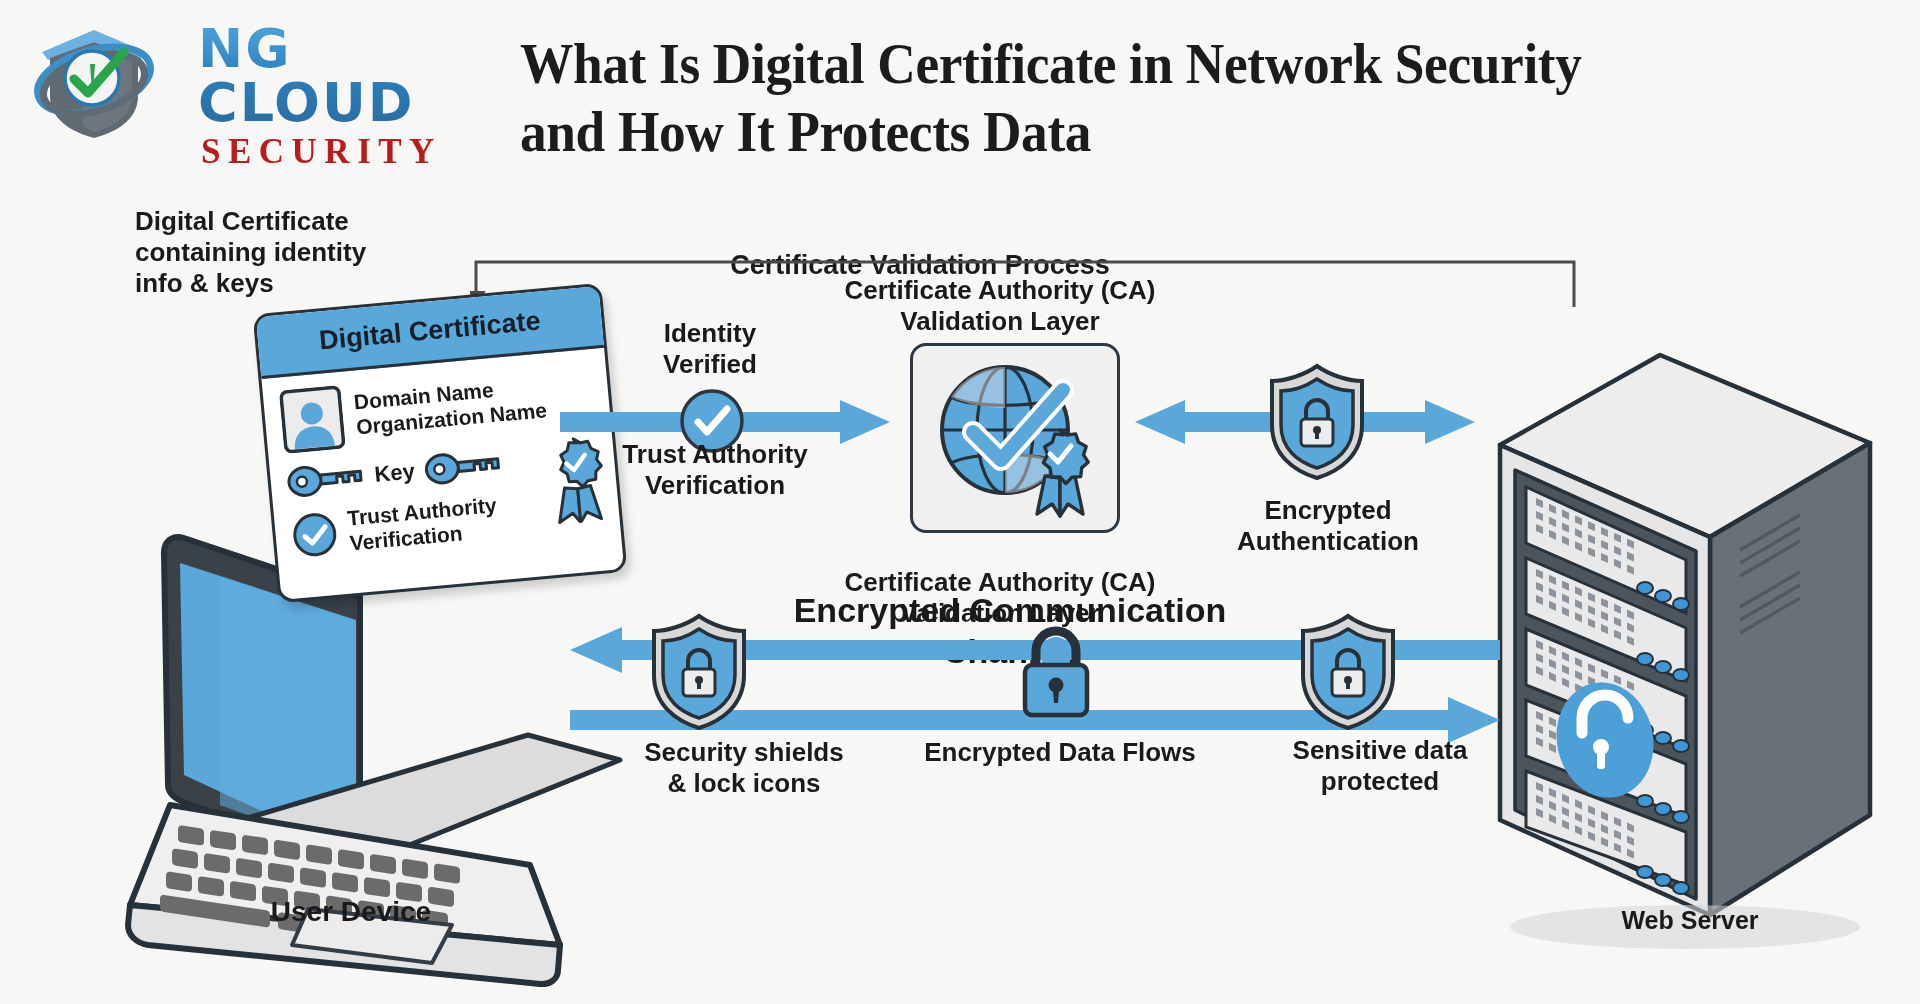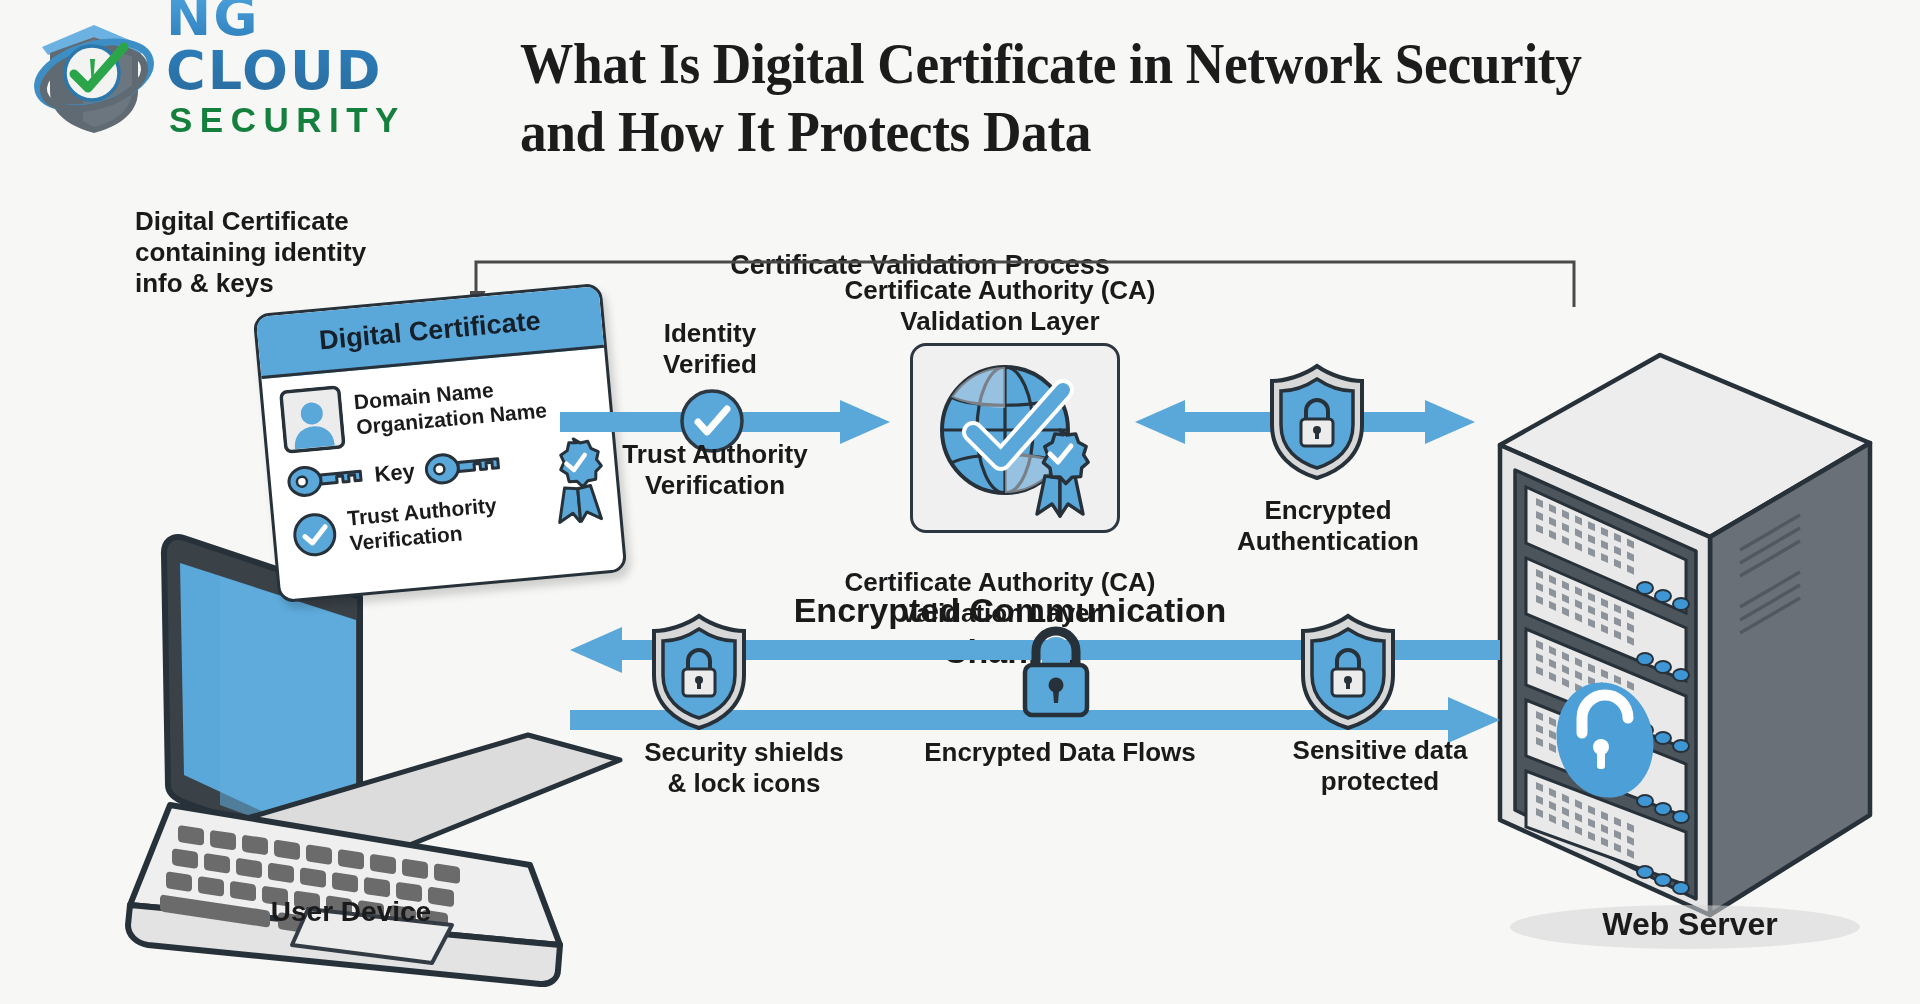--- a/index.html
+++ b/index.html
@@ -6,32 +6,32 @@
   html, body {
     width: 1920px; height: 1004px;
     background: #f7f7f5;
     font-family: "Liberation Sans", sans-serif;
     overflow: hidden;
   }
   #root { position: relative; width: 1920px; height: 1004px; background: #f7f7f5; }
 
   
   #header { position: absolute; left: 0; top: 0; width: 1920px; height: 195px; }
-  #logo-wrap { position: absolute; left: 28px; top: 7px; width: 450px; height: 130px; display: flex; align-items: flex-end; }
+  #logo-wrap { position: absolute; left: 28px; top: 22px; width: 450px; height: 130px; display: flex; align-items: flex-start; gap: 32px; }
   #logo-mark { width: 132px; height: 120px; flex: none; }
   #logo-text { margin-left: 6px; display: flex; flex-direction: column; line-height: 1; }
   #logo-primary {
     font-size: 54px; font-weight: 700; letter-spacing: 2px;
     background: linear-gradient(180deg, #4da3dd 0%, #2c7cb8 55%, #2a6c9e 100%);
     -webkit-background-clip: text; background-clip: text; color: transparent;
     font-family: "DejaVu Sans", sans-serif;
   }
   #logo-secondary {
-    font-size: 35px; font-weight: 700; letter-spacing: 7.5px; color: #15803d;
-    margin-top: 4px; margin-left: 3px; font-family: Liberation Sans, sans-serif;
+    font-size: 35px; font-weight: 700; letter-spacing: 7.5px; color: #b91c1c;
+    margin-top: 4px; margin-left: 3px; font-family: Liberation Serif, serif;
   }
   #page-title {
     position: absolute; left: 520px; top: 30px; width: 1180px;
     font-family: "Liberation Serif", serif;
     font-weight: 700; font-size: 58px; line-height: 1.18;
     color: #1c1c1c; letter-spacing: -0.4px;
     transform: scaleX(0.92); transform-origin: left top;
   }
 
   
@@ -83,21 +83,21 @@
   }
   #ca-caption { left: 790px; top: 372px; width: 420px; font-size: 26px; }
   #arrow-ca-to-server { position: absolute; left: 1135px; top: 205px; width: 340px; height: 44px; }
 
   
   #enc-auth-shield { position: absolute; left: 1268px; top: 168px; }
   #enc-auth-label { left: 1178px; top: 300px; width: 300px; font-size: 26px; }
 
   
   #server { position: absolute; left: 1470px; top: 60px; width: 420px; height: 720px; }
-  #web-server-label { left: 1530px; top: 710px; width: 320px; font-size: 32px; }
+  #web-server-label { left: 1530px; top: 710px; width: 320px; font-size: 25px; }
 
   
   #channel-label { left: 750px; top: 395px; width: 520px; font-size: 34px; }
   #arrow-channel-left { position: absolute; left: 570px; top: 432px; width: 930px; height: 46px; }
   #arrow-channel-right { position: absolute; left: 570px; top: 502px; width: 930px; height: 46px; }
 
   #shield-left { position: absolute; left: 650px; top: 418px; }
   #lock-center { position: absolute; left: 1017px; top: 428px; }
   #shield-right { position: absolute; left: 1299px; top: 418px; }
 

